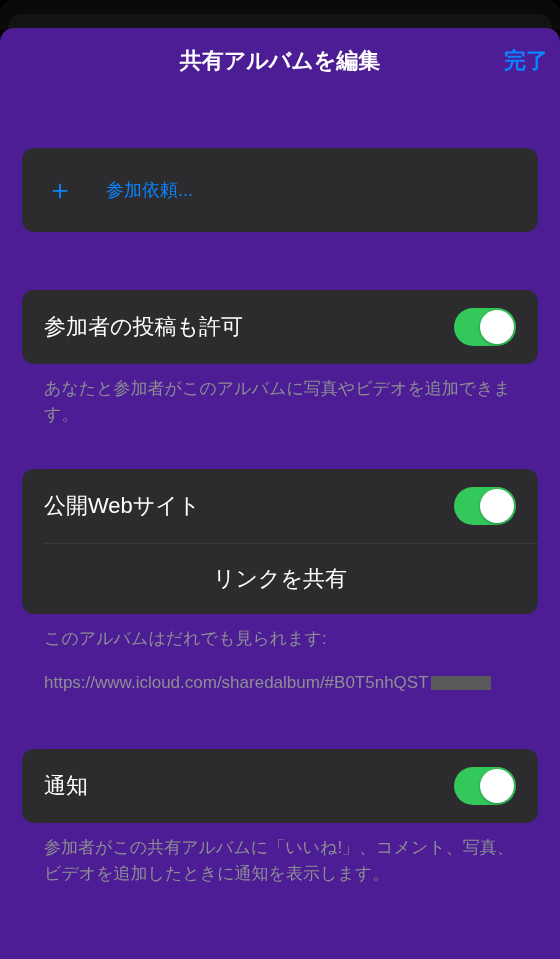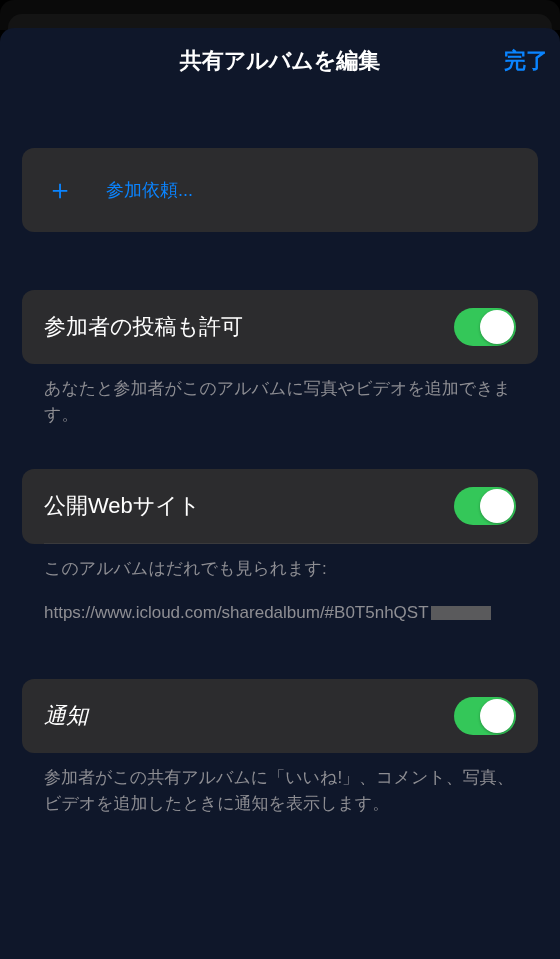--- a/index.html
+++ b/index.html
@@ -32,21 +32,21 @@
       height: 30px;
       background: #141414;
       border-radius: 14px 14px 0 0;
     }
     .sheet {
       position: absolute;
       top: 28px;
       left: 0;
       right: 0;
       bottom: 0;
-      background: #0f172a;
+      background: #4c1d95;
       border-radius: 14px 14px 0 0;
       overflow: hidden;
     }
     .header {
       position: relative;
       height: 65px;
       display: flex;
       align-items: center;
       justify-content: center;
     }
@@ -160,21 +160,20 @@
     .url-hidden {
       display: inline-block;
       width: 60px;
       height: 14px;
       background: #5a5a5c;
       vertical-align: middle;
       margin-left: 2px;
     }
     .notify-group {
       margin-top: 54px;
-      font-style: italic;
     }
   </style>
 </head>
 <body>
 
 <div class="sheet-bg"></div>
 <div class="sheet-bg2"></div>
 
 <div class="sheet">
   <div class="header">
@@ -202,20 +201,23 @@
     <div class="footer-text">あなたと参加者がこのアルバムに写真やビデオを追加できます。</div>
 
     <div class="section-group web-group">
       <div class="toggle-row">
         <div class="toggle-label">公開Webサイト</div>
         <div class="toggle">
           <div class="toggle-knob"></div>
         </div>
       </div>
       <div class="row-separator"></div>
+      <div class="share-link-row">
+        <div class="share-link-label">リンクを共有</div>
+      </div>
     </div>
     <div class="footer-text">このアルバムはだれでも見られます:</div>
     <div class="url-text"><span>https://www.icloud.com/sharedalbum/#B0T5nhQST</span><span class="url-hidden"></span></div>
 
     <div class="section-group notify-group">
       <div class="toggle-row">
         <div class="toggle-label">通知</div>
         <div class="toggle">
           <div class="toggle-knob"></div>
         </div>

